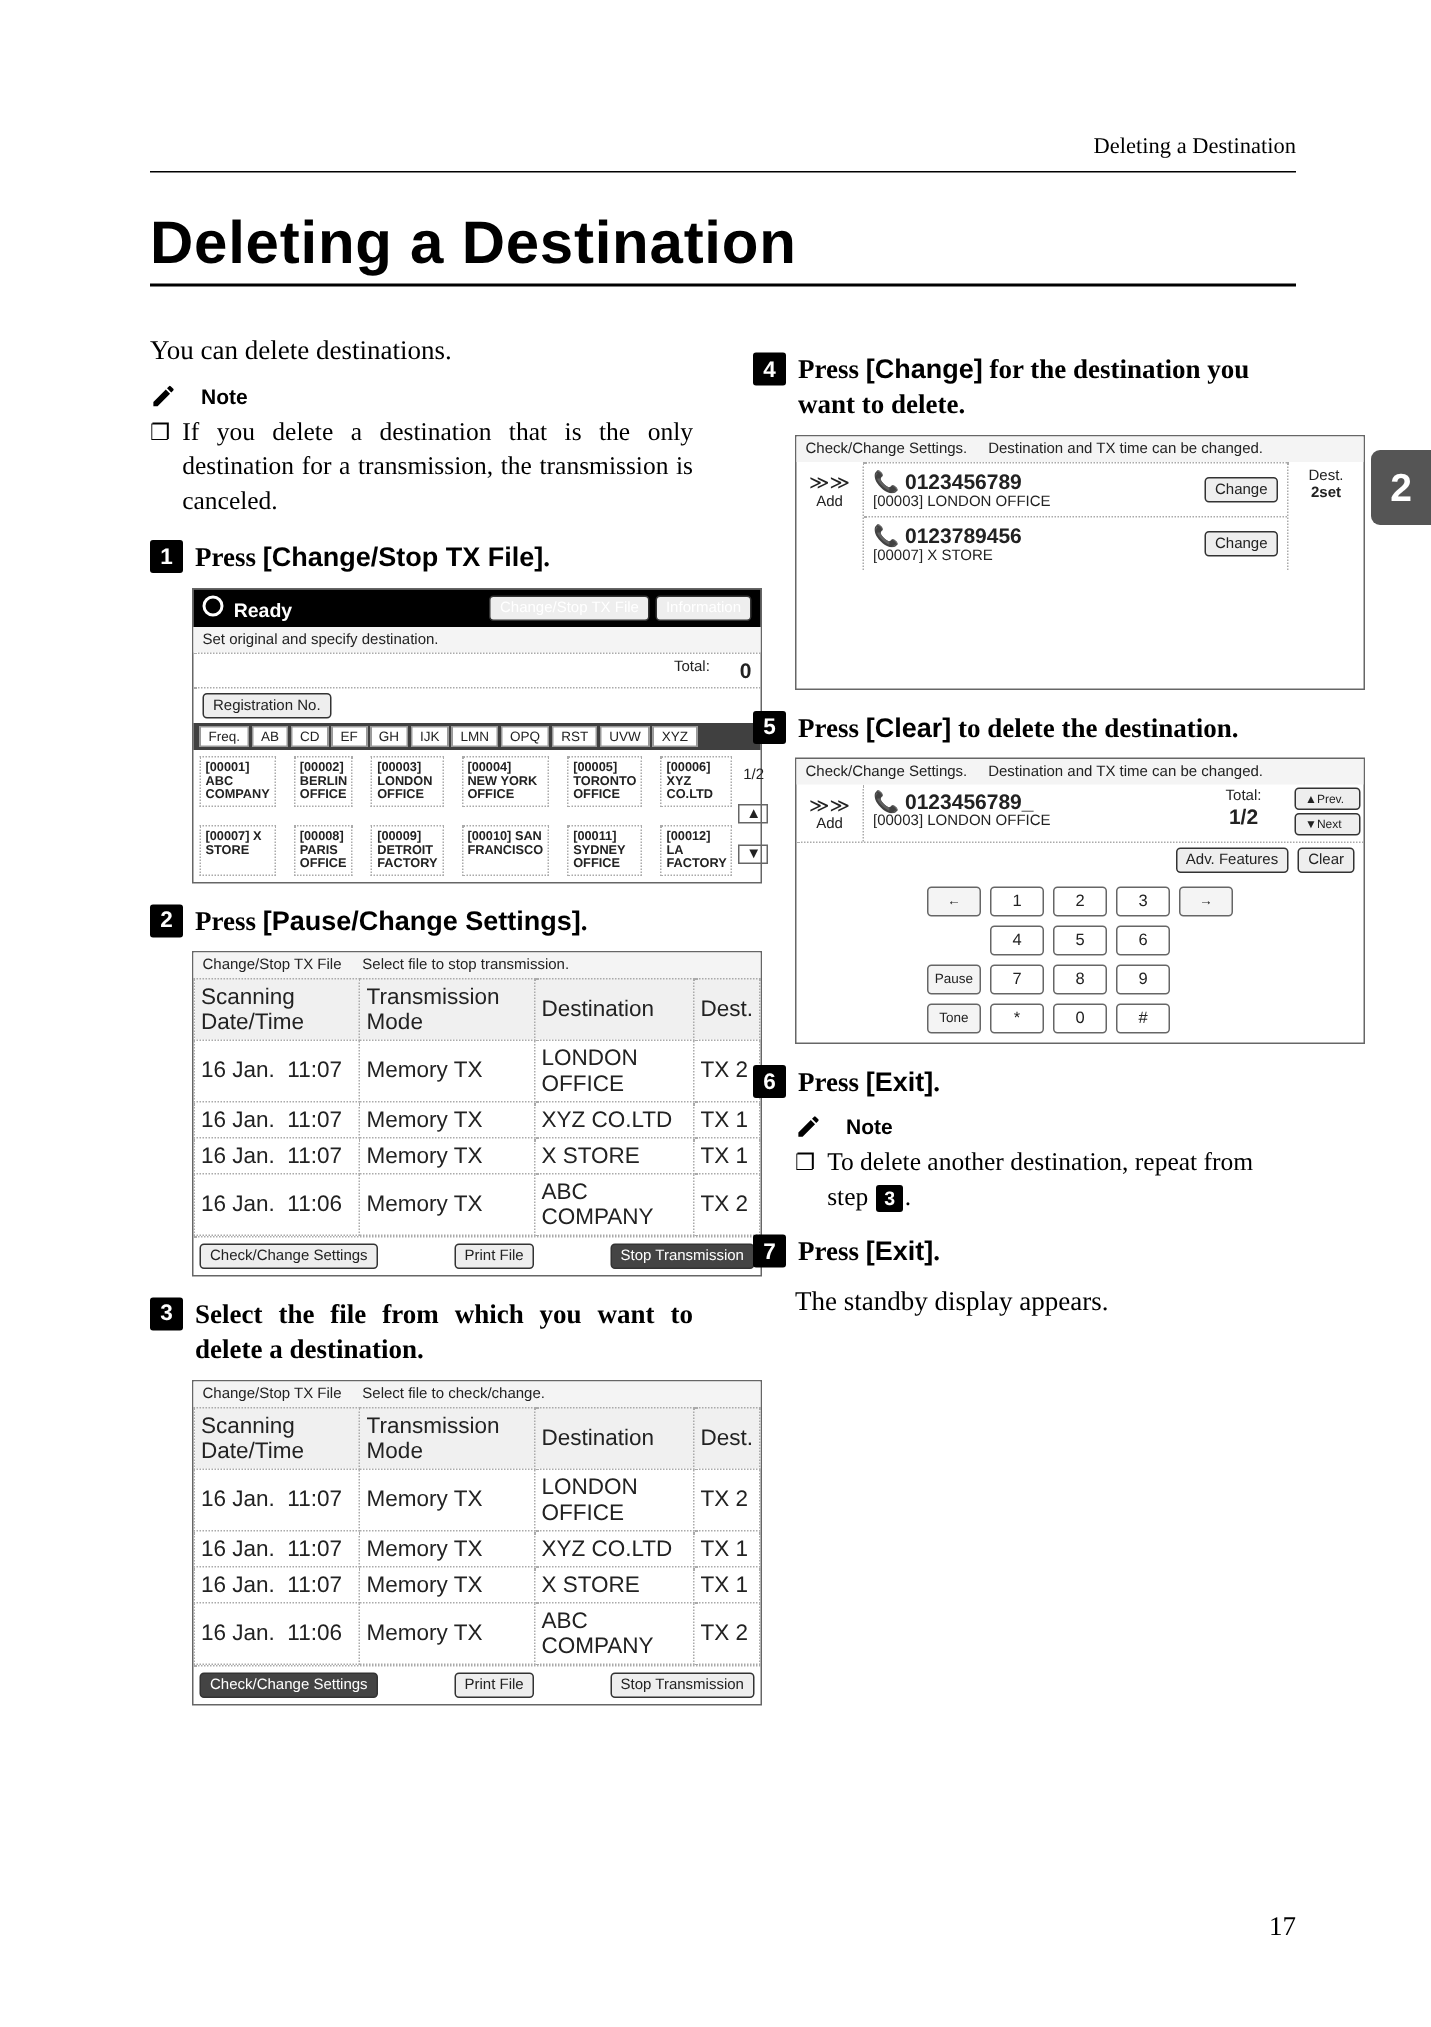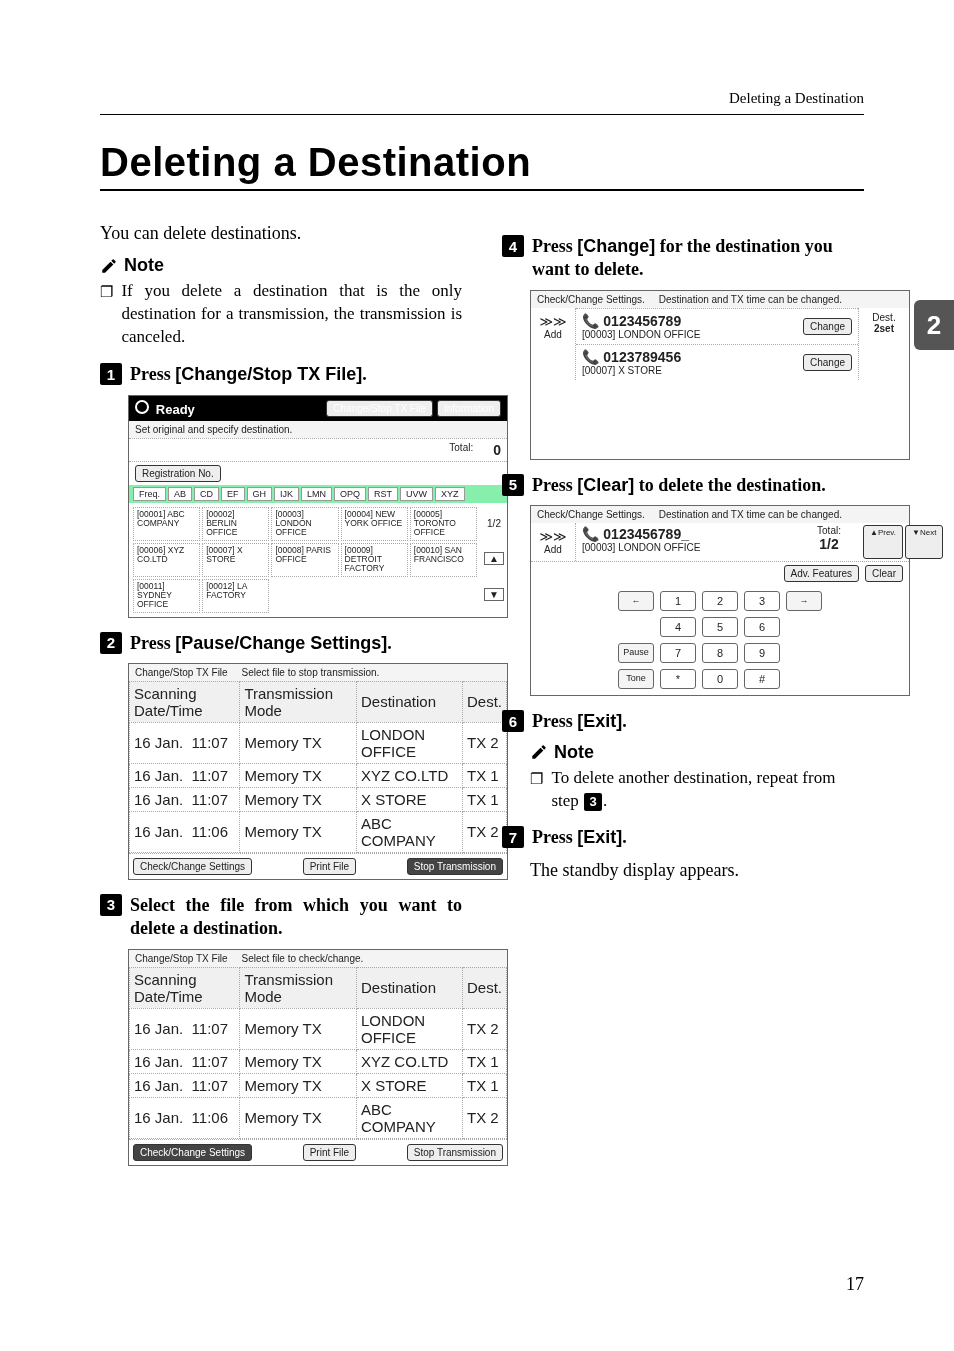--- a/index.html
+++ b/index.html
@@ -7,44 +7,44 @@
   .head-right{position:absolute;top:90px;right:90px;font-size:15px;}
   .hr-thin{border:none;border-top:1px solid #000;margin:4px 0 0 0;}
   .side-tab{position:absolute;right:0;top:300px;width:40px;height:50px;background:#555;color:#fff;
             display:flex;align-items:center;justify-content:center;font-size:26px;font-weight:bold;
             border-top-left-radius:6px;border-bottom-left-radius:6px;font-family:Arial,sans-serif;}
   h1{font-family:Arial,Helvetica,sans-serif;font-weight:bold;font-size:40px;margin:80px 0 4px 0;letter-spacing:0.5px;}
   .h1-underline{border-top:2px solid #000;margin-bottom:30px;}
   .cols{display:flex;gap:40px;margin-top:29px;}
   .col{flex:1;min-width:0;}
   .body-text{font-size:18px;line-height:1.35;margin:0 0 10px 0;}
-  .note-head{display:flex;align-items:center;gap:6px;font-family:Arial,sans-serif;font-weight:bold;
-             font-size:18px;margin:6px 0 4px 0;}
+  .note-head{display:flex;align-items:center;gap:16px;font-family:Arial,sans-serif;font-weight:bold;
+             font-size:14px;margin:6px 0 4px 0;}
   .note-head svg{width:18px;height:18px;}
   .note-item{display:flex;gap:8px;font-size:17px;line-height:1.35;margin:0 0 10px 0;}
   .note-item .bullet{font-size:15px;line-height:1.6;}
   .step{display:flex;gap:8px;margin:14px 0 8px 0;align-items:flex-start;}
   .step-num{width:22px;height:22px;background:#000;color:#fff;font-family:Arial,sans-serif;font-weight:bold;
             font-size:15px;display:flex;align-items:center;justify-content:center;border-radius:2px;flex-shrink:0;}
   .step-text{font-size:18px;font-weight:bold;line-height:1.3;}
   .ui-word{font-family:Arial,Helvetica,sans-serif;}
   .inline-num{display:inline-flex;width:18px;height:18px;background:#000;color:#fff;font-family:Arial,sans-serif;
               font-weight:bold;font-size:13px;align-items:center;justify-content:center;border-radius:2px;
               vertical-align:middle;margin:0 1px;}
   .shot{border:1px solid #666;margin:8px 0 12px 28px;background:#fff;font-family:Arial,sans-serif;font-size:10px;
         color:#222;width:380px;box-sizing:border-box;}
   .shot-header{background:#000;color:#fff;padding:4px 6px;display:flex;justify-content:space-between;align-items:flex-end;}
   .shot-header .ready{font-weight:bold;font-size:13px;}
   .shot-header .btn,.shot .btn{border:1px solid #333;background:#eee;padding:2px 6px;font-size:10px;border-radius:3px;
         display:inline-block;}
   .shot-row{padding:3px 6px;border-top:1px dotted #aaa;}
   .shot-sub{background:#f4f4f4;padding:3px 6px;font-size:10px;}
-  .tabs{display:flex;gap:2px;padding:2px 4px;background:#86efac;}
+  .tabs{display:flex;gap:2px;padding:2px 4px;background:#404040;}
   .tabs span{border:1px solid #999;padding:1px 5px;font-size:9px;background:#fff;}
-  .grid6{display:grid;grid-template-columns:repeat(5,1fr);gap:2px;padding:4px;}
+  .grid6{display:grid;grid-template-columns:repeat(6,1fr);gap:12px;padding:4px;font-weight:bold;}
   .grid6 div{border:1px dotted #aaa;padding:2px 3px;font-size:8.5px;min-height:22px;line-height:1.1;}
   .tbl{width:100%;border-collapse:collapse;font-size:15px;}
   .tbl th,.tbl td{border:1px dotted #aaa;padding:3px 4px;text-align:left;}
   .tbl th{background:#f0f0f0;font-weight:normal;}
   .shot-foot{display:flex;justify-content:space-between;padding:4px;gap:4px;border-top:1px dotted #aaa;}
   .shot-foot .btn.dark{background:#444;color:#fff;}
   .keypad{display:grid;grid-template-columns:repeat(5,36px);gap:6px;justify-content:center;padding:6px;}
   .keypad div{border:1px solid #666;text-align:center;padding:3px 0;font-size:11px;background:#fff;border-radius:3px;}
   .keypad .side{background:#f4f4f4;font-size:9px;}
   .dest-row{display:flex;align-items:center;gap:6px;padding:4px 6px;border-top:1px dotted #aaa;}
@@ -304,21 +304,21 @@
             <div>Add</div>
           </div>
           <div style="flex:1;padding:3px 6px;">
             <div class="dest-num">📞 <span>0123456789_</span></div>
             <div>[00003] LONDON OFFICE</div>
           </div>
           <div style="width:60px;text-align:center;padding:2px;">
             <div>Total:</div>
             <div style="font-size:14px;font-weight:bold;">1/2</div>
           </div>
-          <div style="width:44px;padding:2px;display:flex;flex-direction:row;gap:2px;">
+          <div style="width:44px;padding:2px;display:flex;flex-direction:column;gap:2px;">
             <span class="btn" style="font-size:8px;">▲Prev.</span>
             <span class="btn" style="font-size:8px;">▼Next</span>
           </div>
         </div>
         <div class="shot-row" style="display:flex;justify-content:flex-end;gap:6px;">
           <span class="btn">Adv. Features</span>
           <span class="btn">Clear</span>
         </div>
         <div class="keypad">
           <div class="side">←</div>

